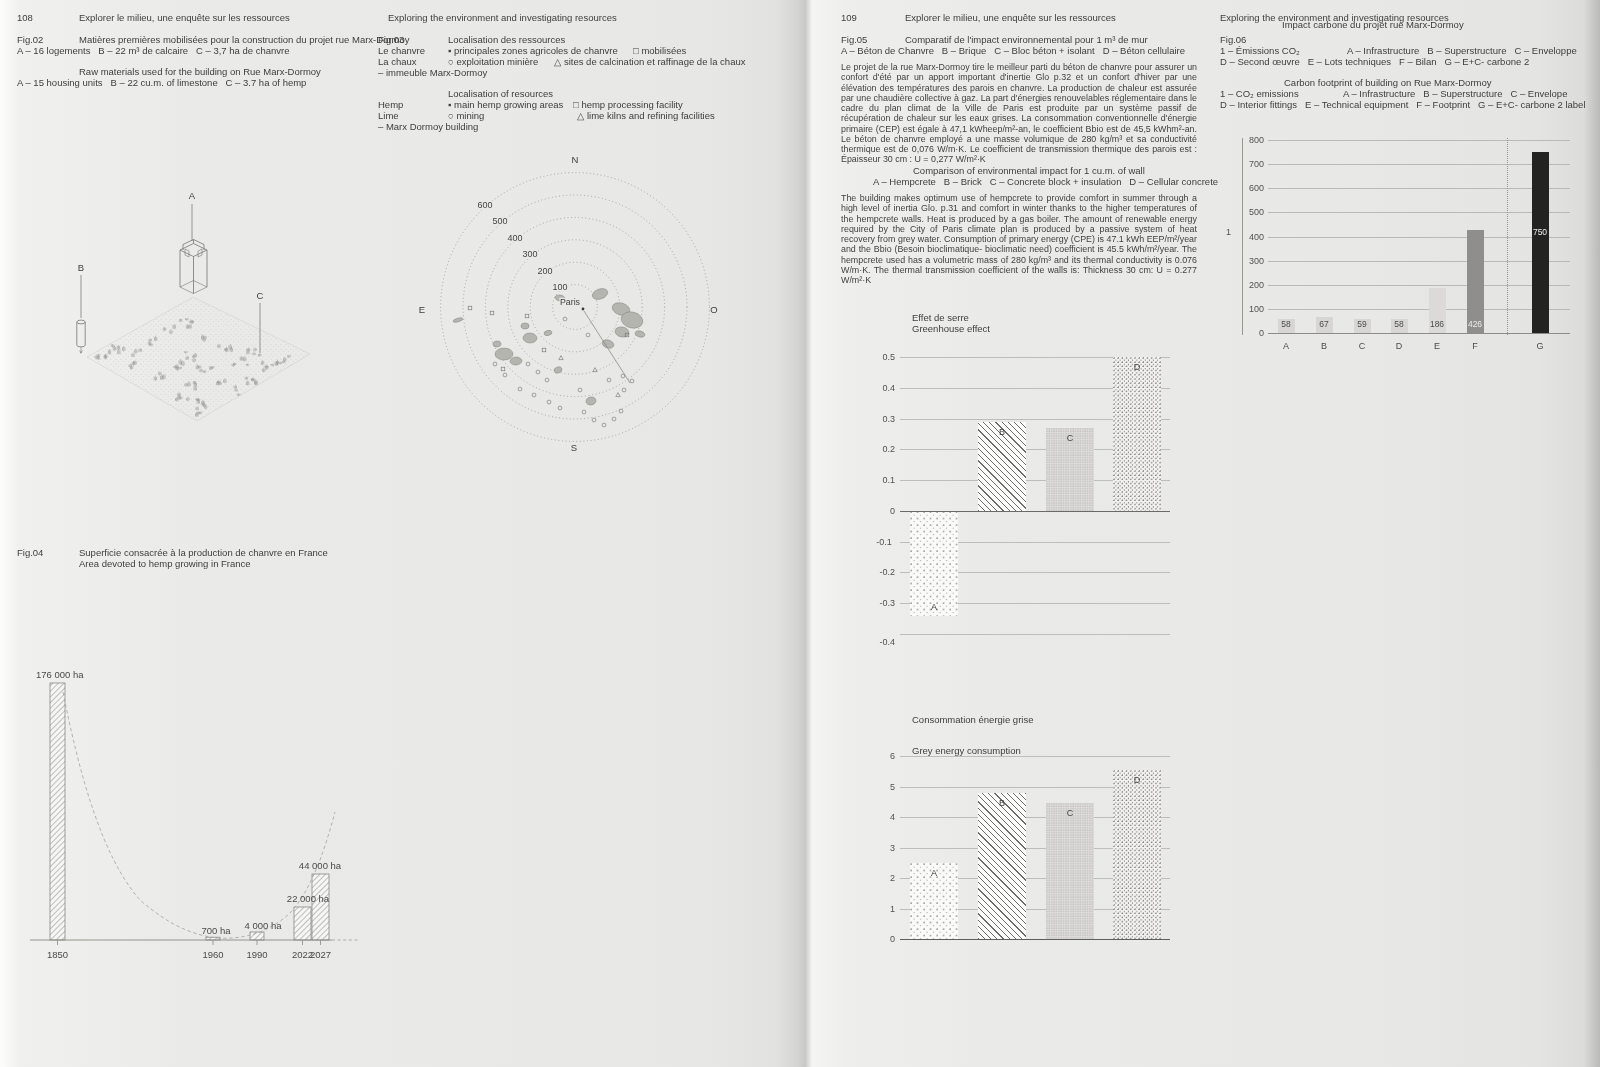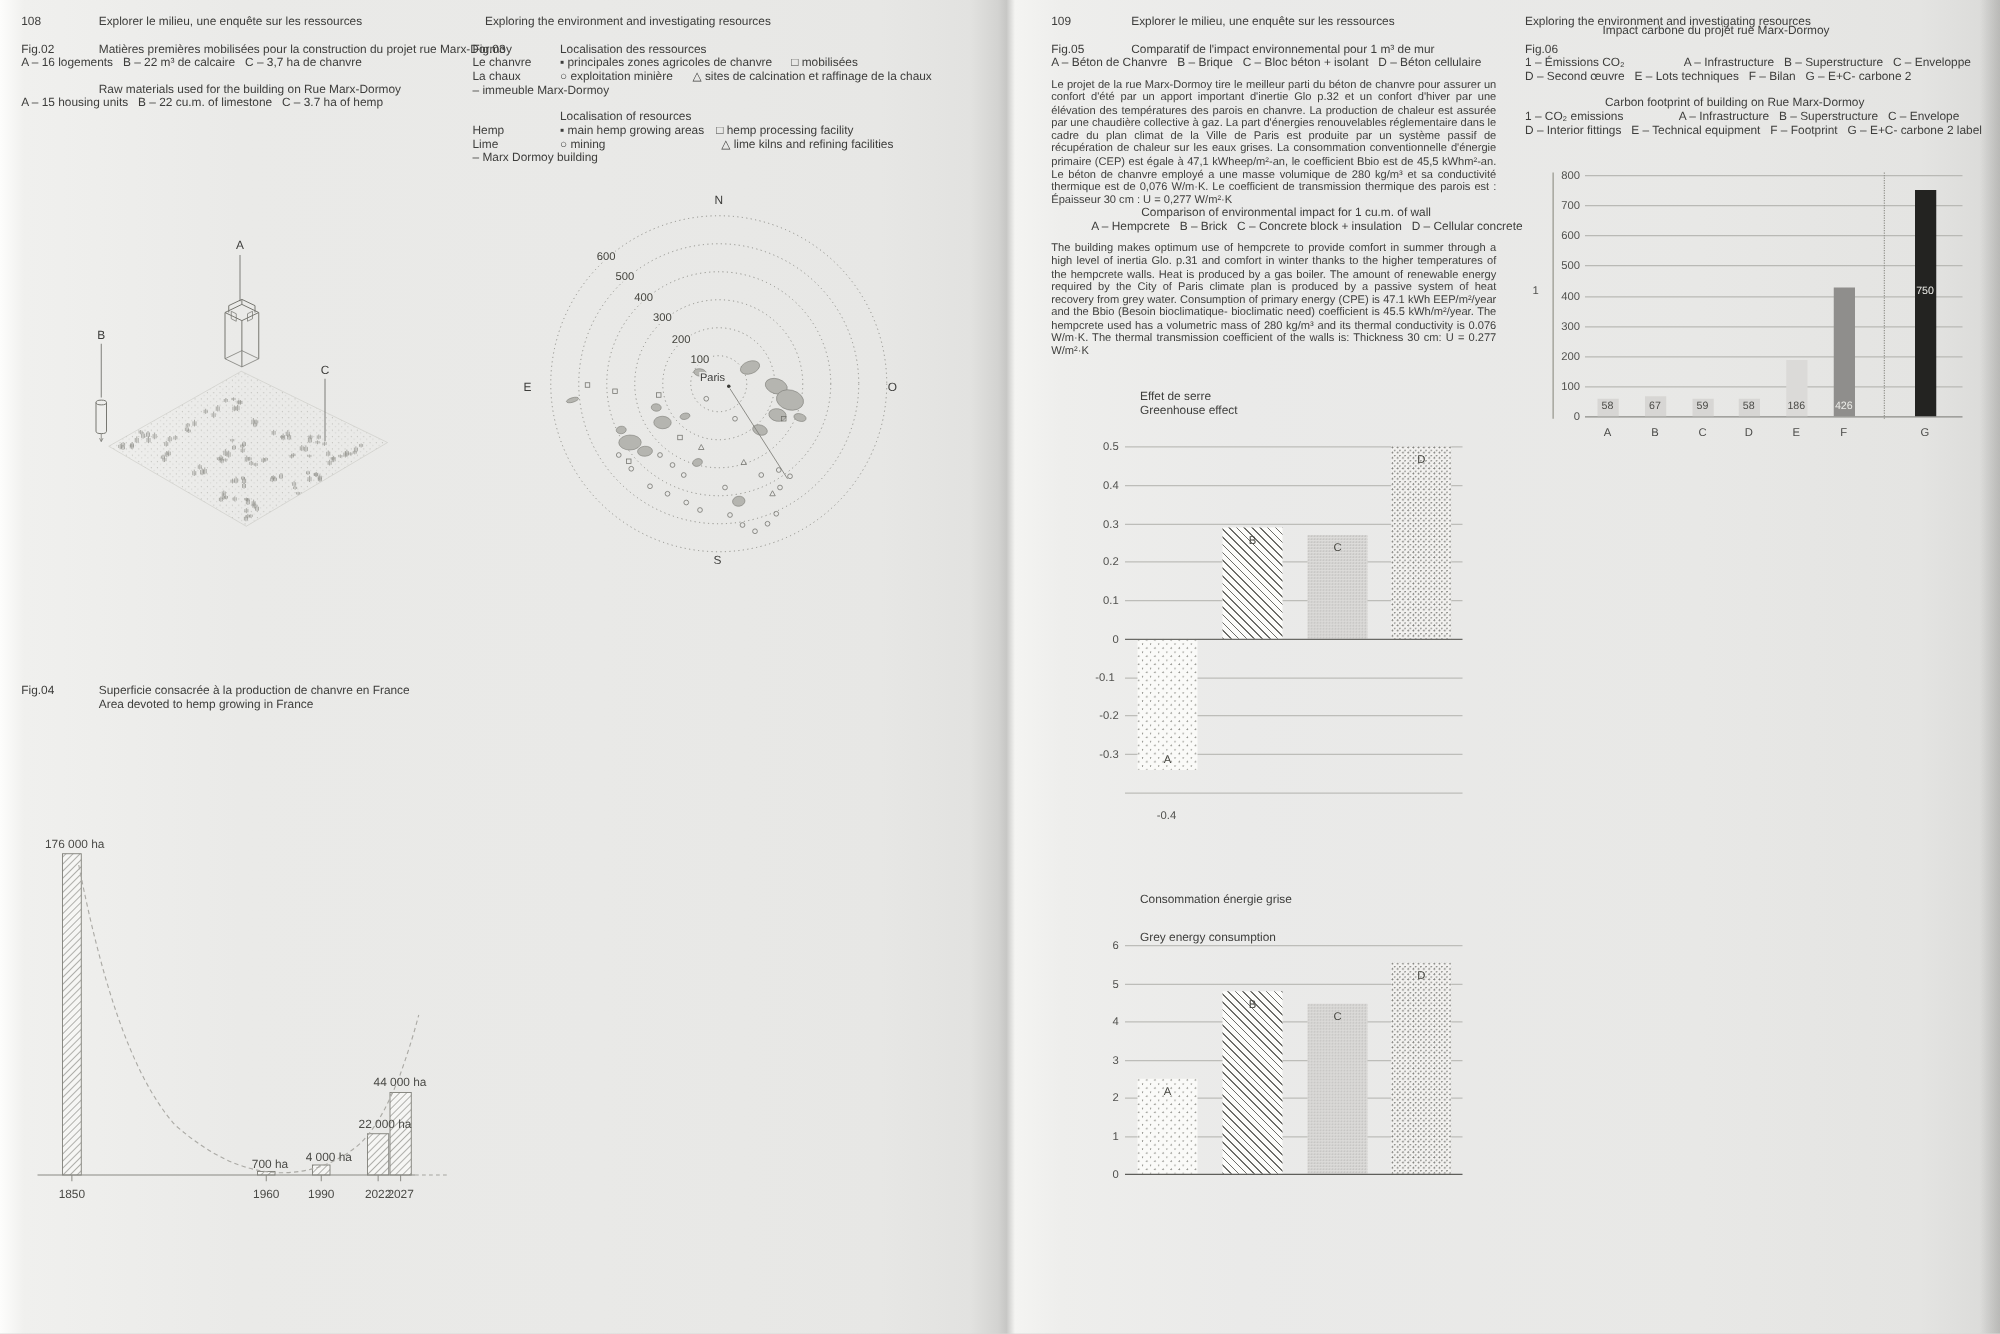--- a/index.html
+++ b/index.html
@@ -235,21 +235,21 @@
       <div class="gridline" style="left: 23px; width: 270px; top: 129.12px;"></div>
       <div class="ticklabel" style="left: -4px; width: 22px; top: 124.12px;">0.1</div>
       <div class="ticklabel" style="left: -4px; width: 22px; top: 154.9px;">0</div>
       <div class="gridline" style="left: 23px; width: 270px; top: 190.68px;"></div>
       <div class="ticklabel" style="left: -4px; width: 22px; top: 185.68px; text-align: center;">-0.1</div>
       <div class="gridline" style="left: 23px; width: 270px; top: 221.46px;"></div>
       <div class="ticklabel" style="left: -4px; width: 22px; top: 216.46px;">-0.2</div>
       <div class="gridline" style="left: 23px; width: 270px; top: 252.24px;"></div>
       <div class="ticklabel" style="left: -4px; width: 22px; top: 247.24px;">-0.3</div>
       <div class="gridline" style="left: 23px; width: 270px; top: 283.02px;"></div>
-      <div class="ticklabel" style="left: -4px; width: 22px; top: 296px; margin-left: 46px;">-0.4</div>
+      <div class="ticklabel" style="left: -4px; width: 22px; top: 286px;">-0.4</div>
       <div class="bar pat-stipple-light" style="left: 33px; width: 48px; top: 159.9px; height: 104.652px;"></div>
       <div class="barletter" style="left: 33px; width: 48px; top: 250.552px;">A</div>
       <div class="bar pat-diagonal-hatch" style="left: 101px; width: 48px; top: 70.638px; height: 89.262px;"></div>
       <div class="barletter" style="left: 101px; width: 48px; top: 75.638px;">B</div>
       <div class="bar pat-gray-halftone" style="left: 169px; width: 48px; top: 76.794px; height: 83.106px;"></div>
       <div class="barletter" style="left: 169px; width: 48px; top: 81.794px;">C</div>
       <div class="bar pat-stipple-dense" style="left: 236px; width: 48px; top: 6px; height: 153.9px;"></div>
       <div class="barletter" style="left: 236px; width: 48px; top: 11px;">D</div>
       <div style="position: absolute; left: 23px; width: 270px; top: 159.9px; height: 1.4px; background: rgb(106, 106, 102);"></div>
     </div>

